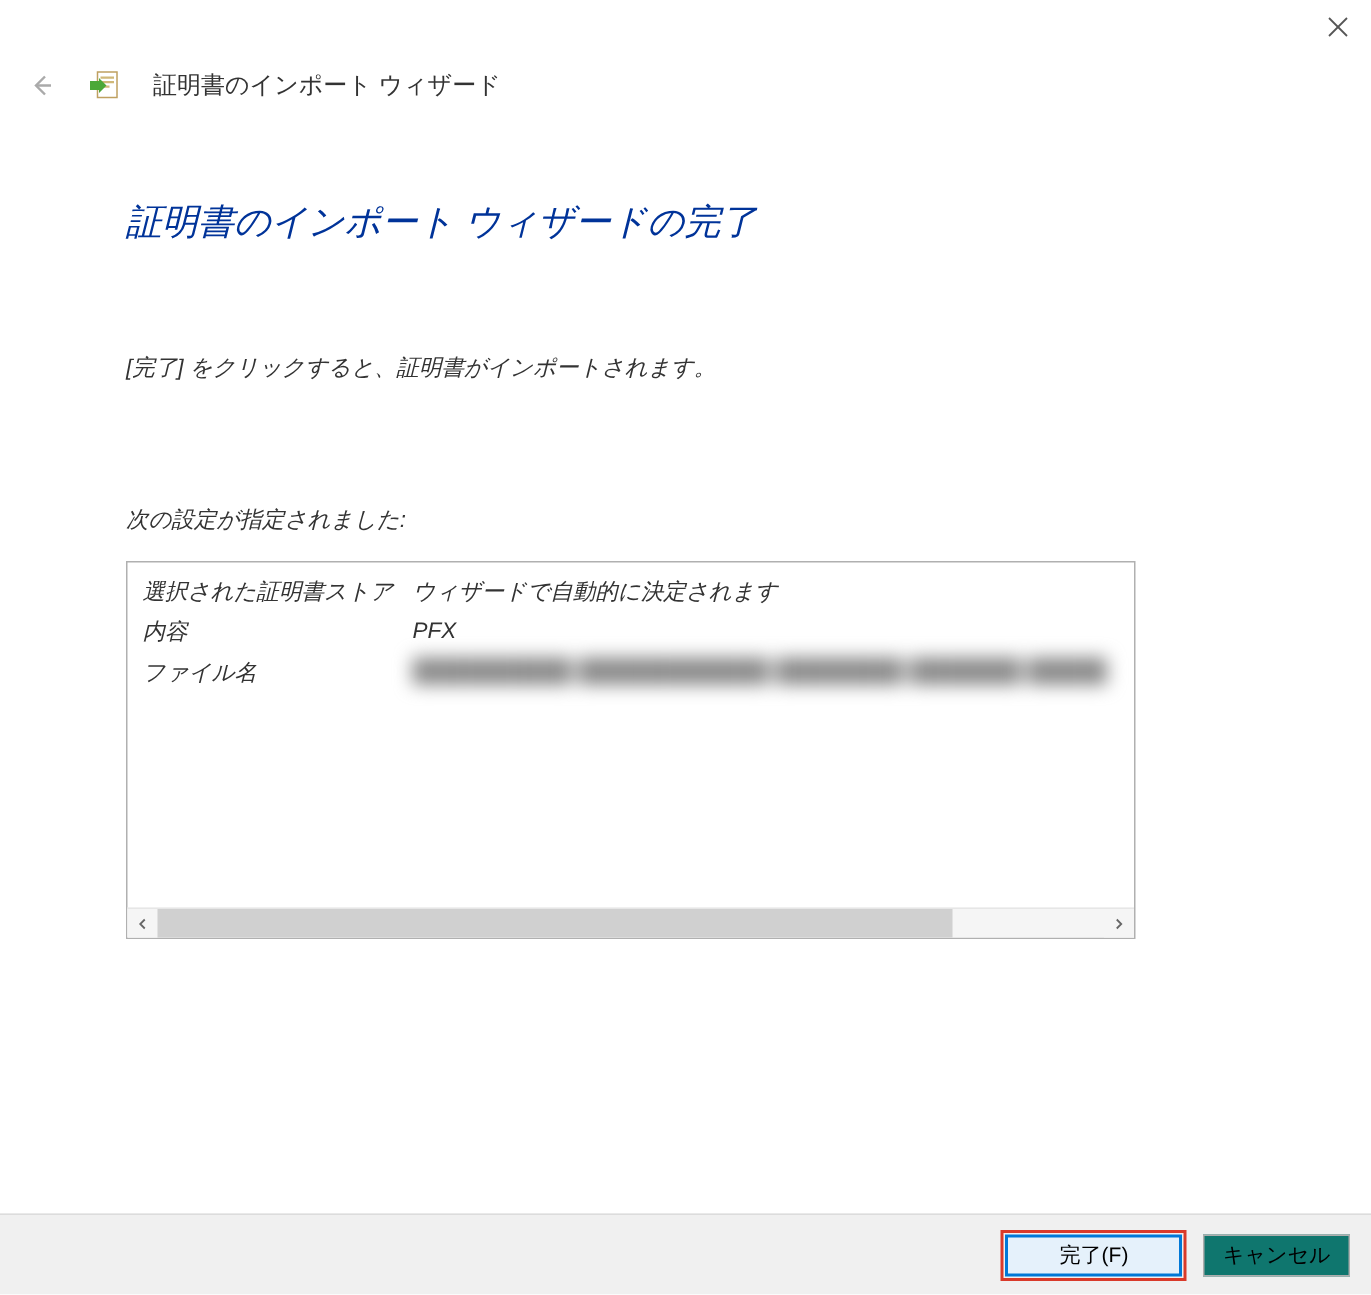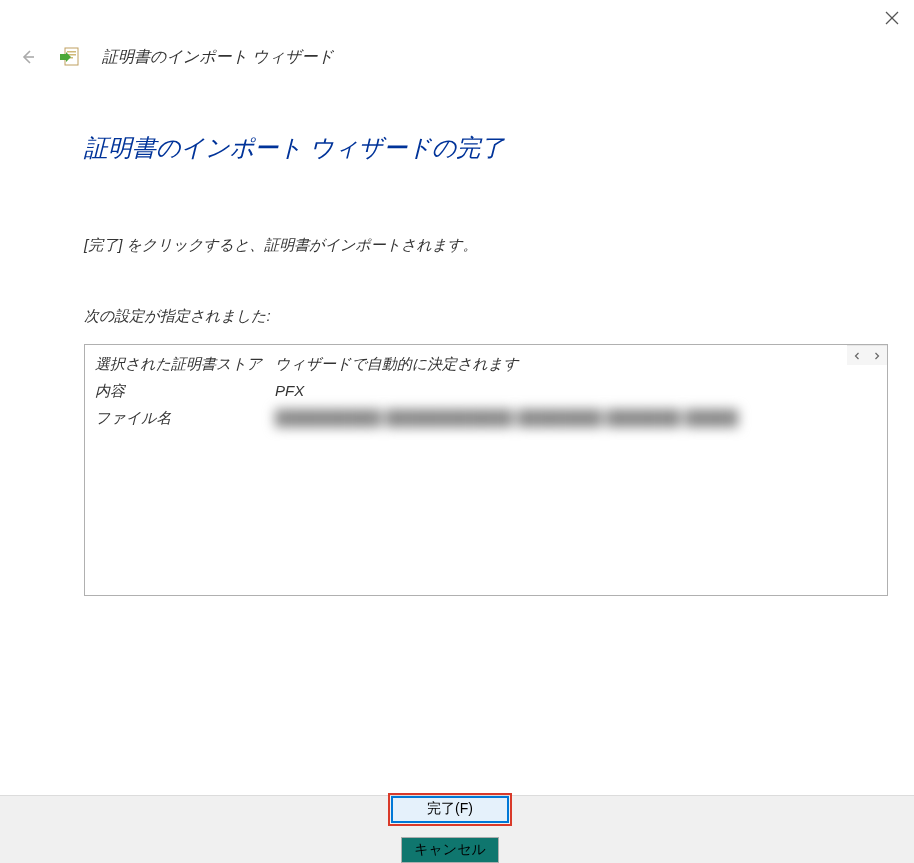--- a/index.html
+++ b/index.html
@@ -32,21 +32,20 @@
       justify-content: center;
       cursor: pointer;
       color: #666;
       font-size: 16px;
     }
     .header-row {
       display: flex;
       align-items: center;
       padding: 4px 18px 14px 18px;
       gap: 20px;
-      font-style: italic;
     }
     .back-arrow {
       color: #999;
       font-size: 20px;
       cursor: default;
       display: flex;
       align-items: center;
     }
     .wizard-icon {
       width: 24px;
@@ -64,33 +63,33 @@
     }
     .main-heading {
       font-size: 24px;
       color: #003399;
       font-weight: normal;
       margin-bottom: 72px;
     }
     .instruction-text {
       font-size: 15px;
       color: #333;
-      margin-bottom: 52px;
+      margin-bottom: 82px;
     }
     .settings-label {
       font-size: 15px;
       color: #333;
       margin-bottom: 18px;
     }
     .settings-table-container {
       border: 1px solid #b0b0b0;
-      width: 804px;
+      width: 673px;
       height: 252px;
       display: flex;
-      flex-direction: row;
+      flex-direction: column;
       background: #ffffff;
     }
     .settings-table {
       flex: 1;
       overflow: hidden;
       padding: 6px 10px;
     }
     .settings-row {
       display: flex;
       padding: 4px 0;
@@ -136,29 +135,28 @@
       top: 0;
       bottom: 0;
       width: 84%;
       background: #d0d0d0;
     }
     .footer-bar {
       position: absolute;
       bottom: 0;
       left: 0;
       right: 0;
-      height: 68px;
+      height: 54px;
       background: #f0f0f0;
       border-top: 1px solid #dcdcdc;
       display: flex;
       align-items: center;
       justify-content: flex-end;
       padding-right: 14px;
       gap: 14px;
-      flex-direction: column;
     }
     .btn {
       min-width: 118px;
       height: 28px;
       font-size: 14px;
       font-family: inherit;
       display: flex;
       align-items: center;
       justify-content: center;
       cursor: pointer;

